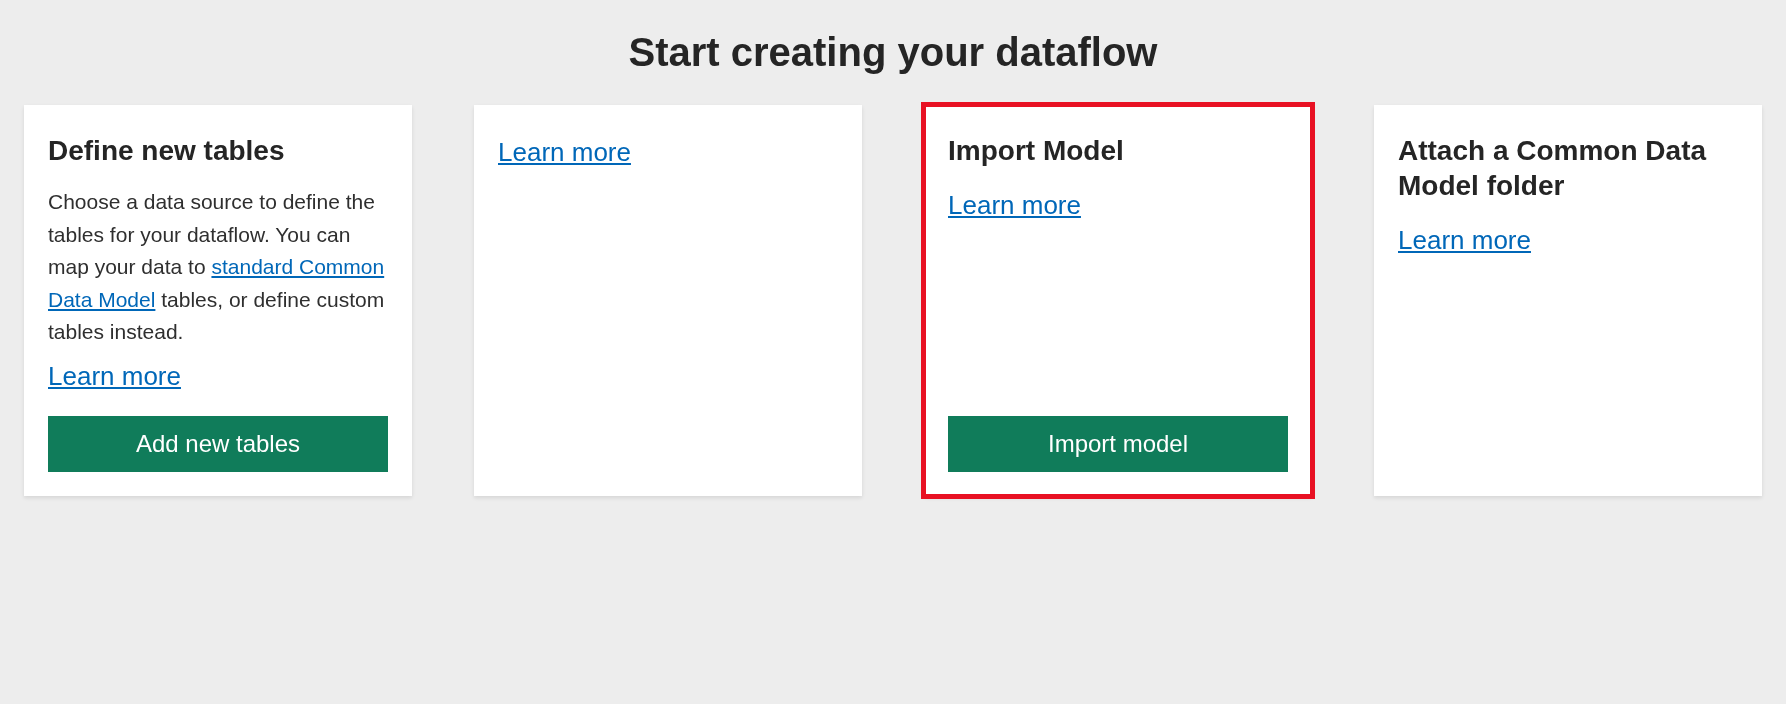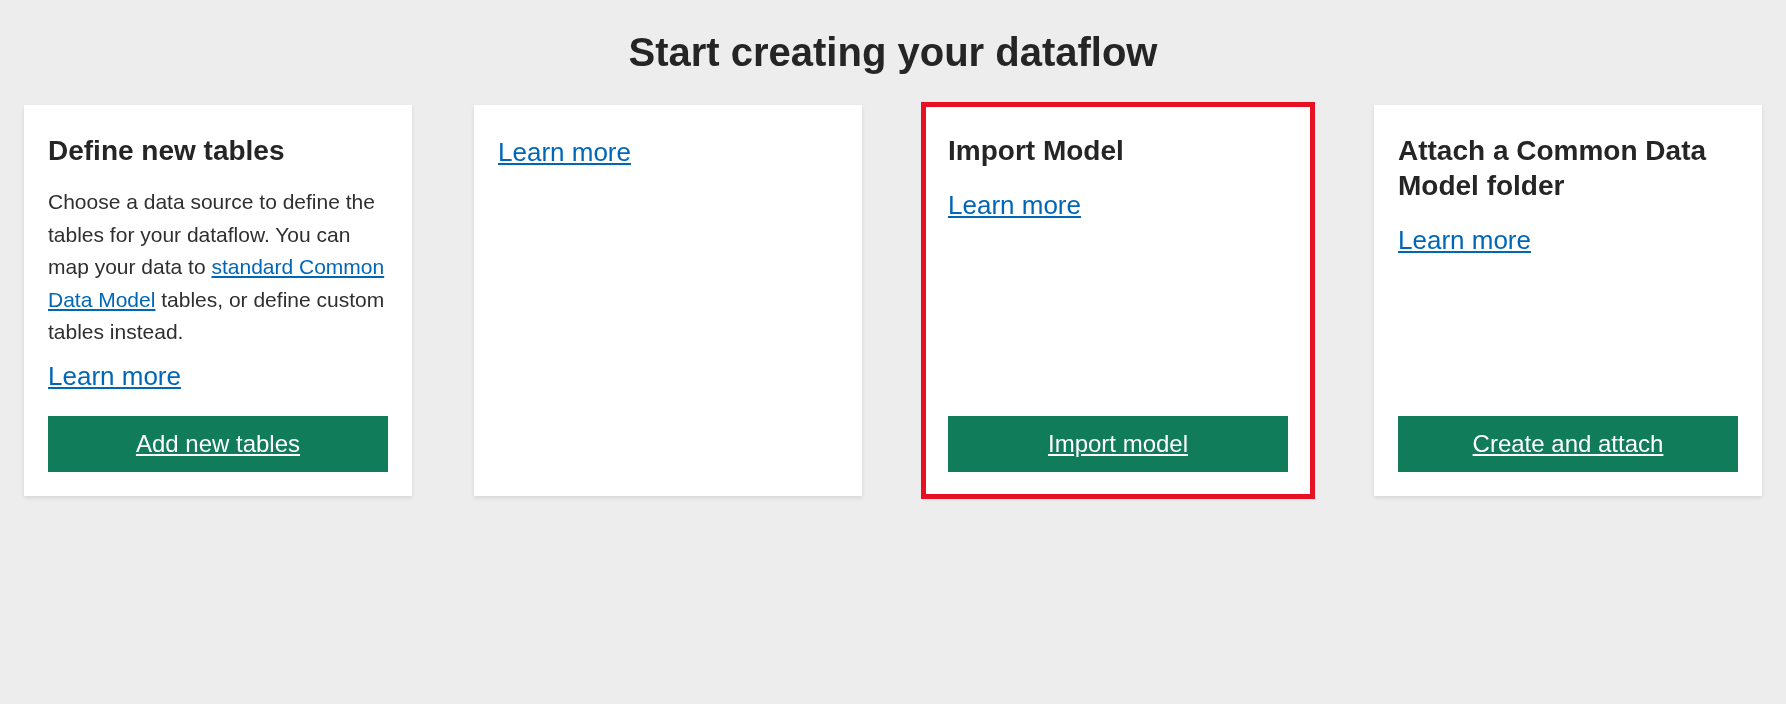--- a/index.html
+++ b/index.html
@@ -74,21 +74,20 @@
       width: 100%;
       background-color: #107c5a;
       color: #ffffff;
       border: none;
       font-size: 24px;
       font-weight: 400;
       padding: 14px 0;
       margin-top: 24px;
       cursor: pointer;
       font-family: inherit;
-      text-decoration: underline;
     }
   </style>
 </head>
 <body>
 
 <h1 class="page-title">Start creating your dataflow</h1>
 
 <div class="cards-container">
 
   <div class="card">
@@ -114,16 +113,15 @@
       <a class="learn-more">Learn more</a>
     </div>
     <button class="card-button">Import model</button>
   </div>
 
   <div class="card">
     <h2 class="card-title">Attach a Common Data Model folder</h2>
     <div class="card-body">
       <a class="learn-more">Learn more</a>
     </div>
-    <button class="card-button">Create and attach</button>
   </div>
 
 </div>
 
 </body></html>

